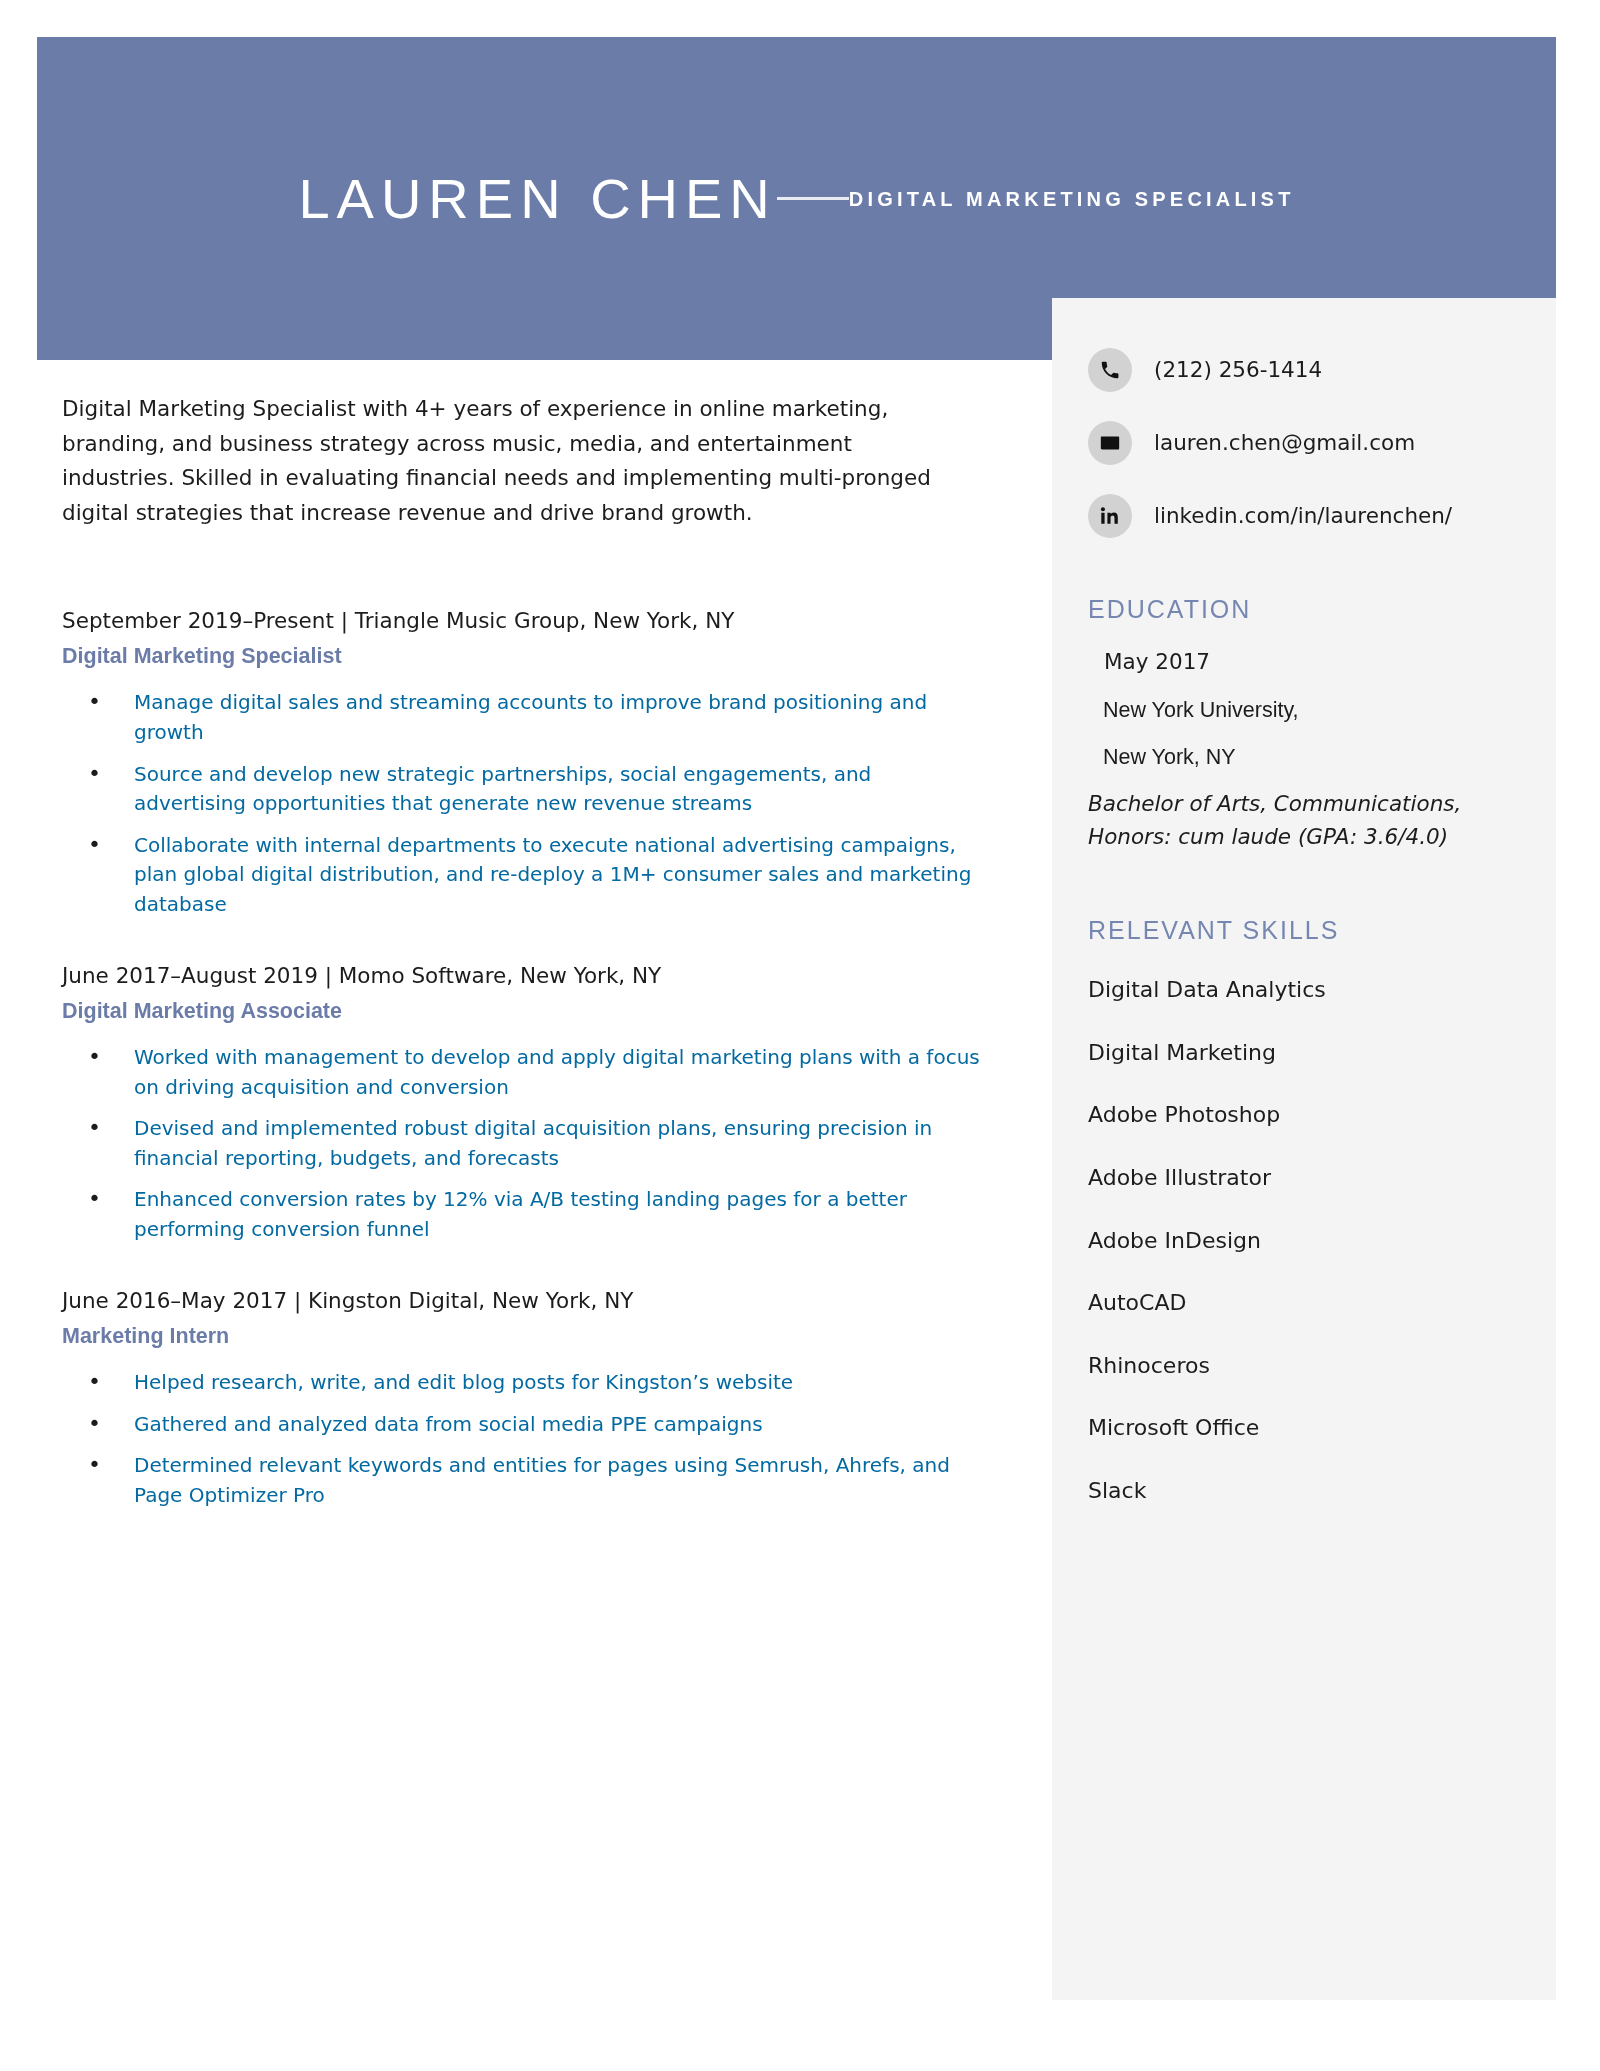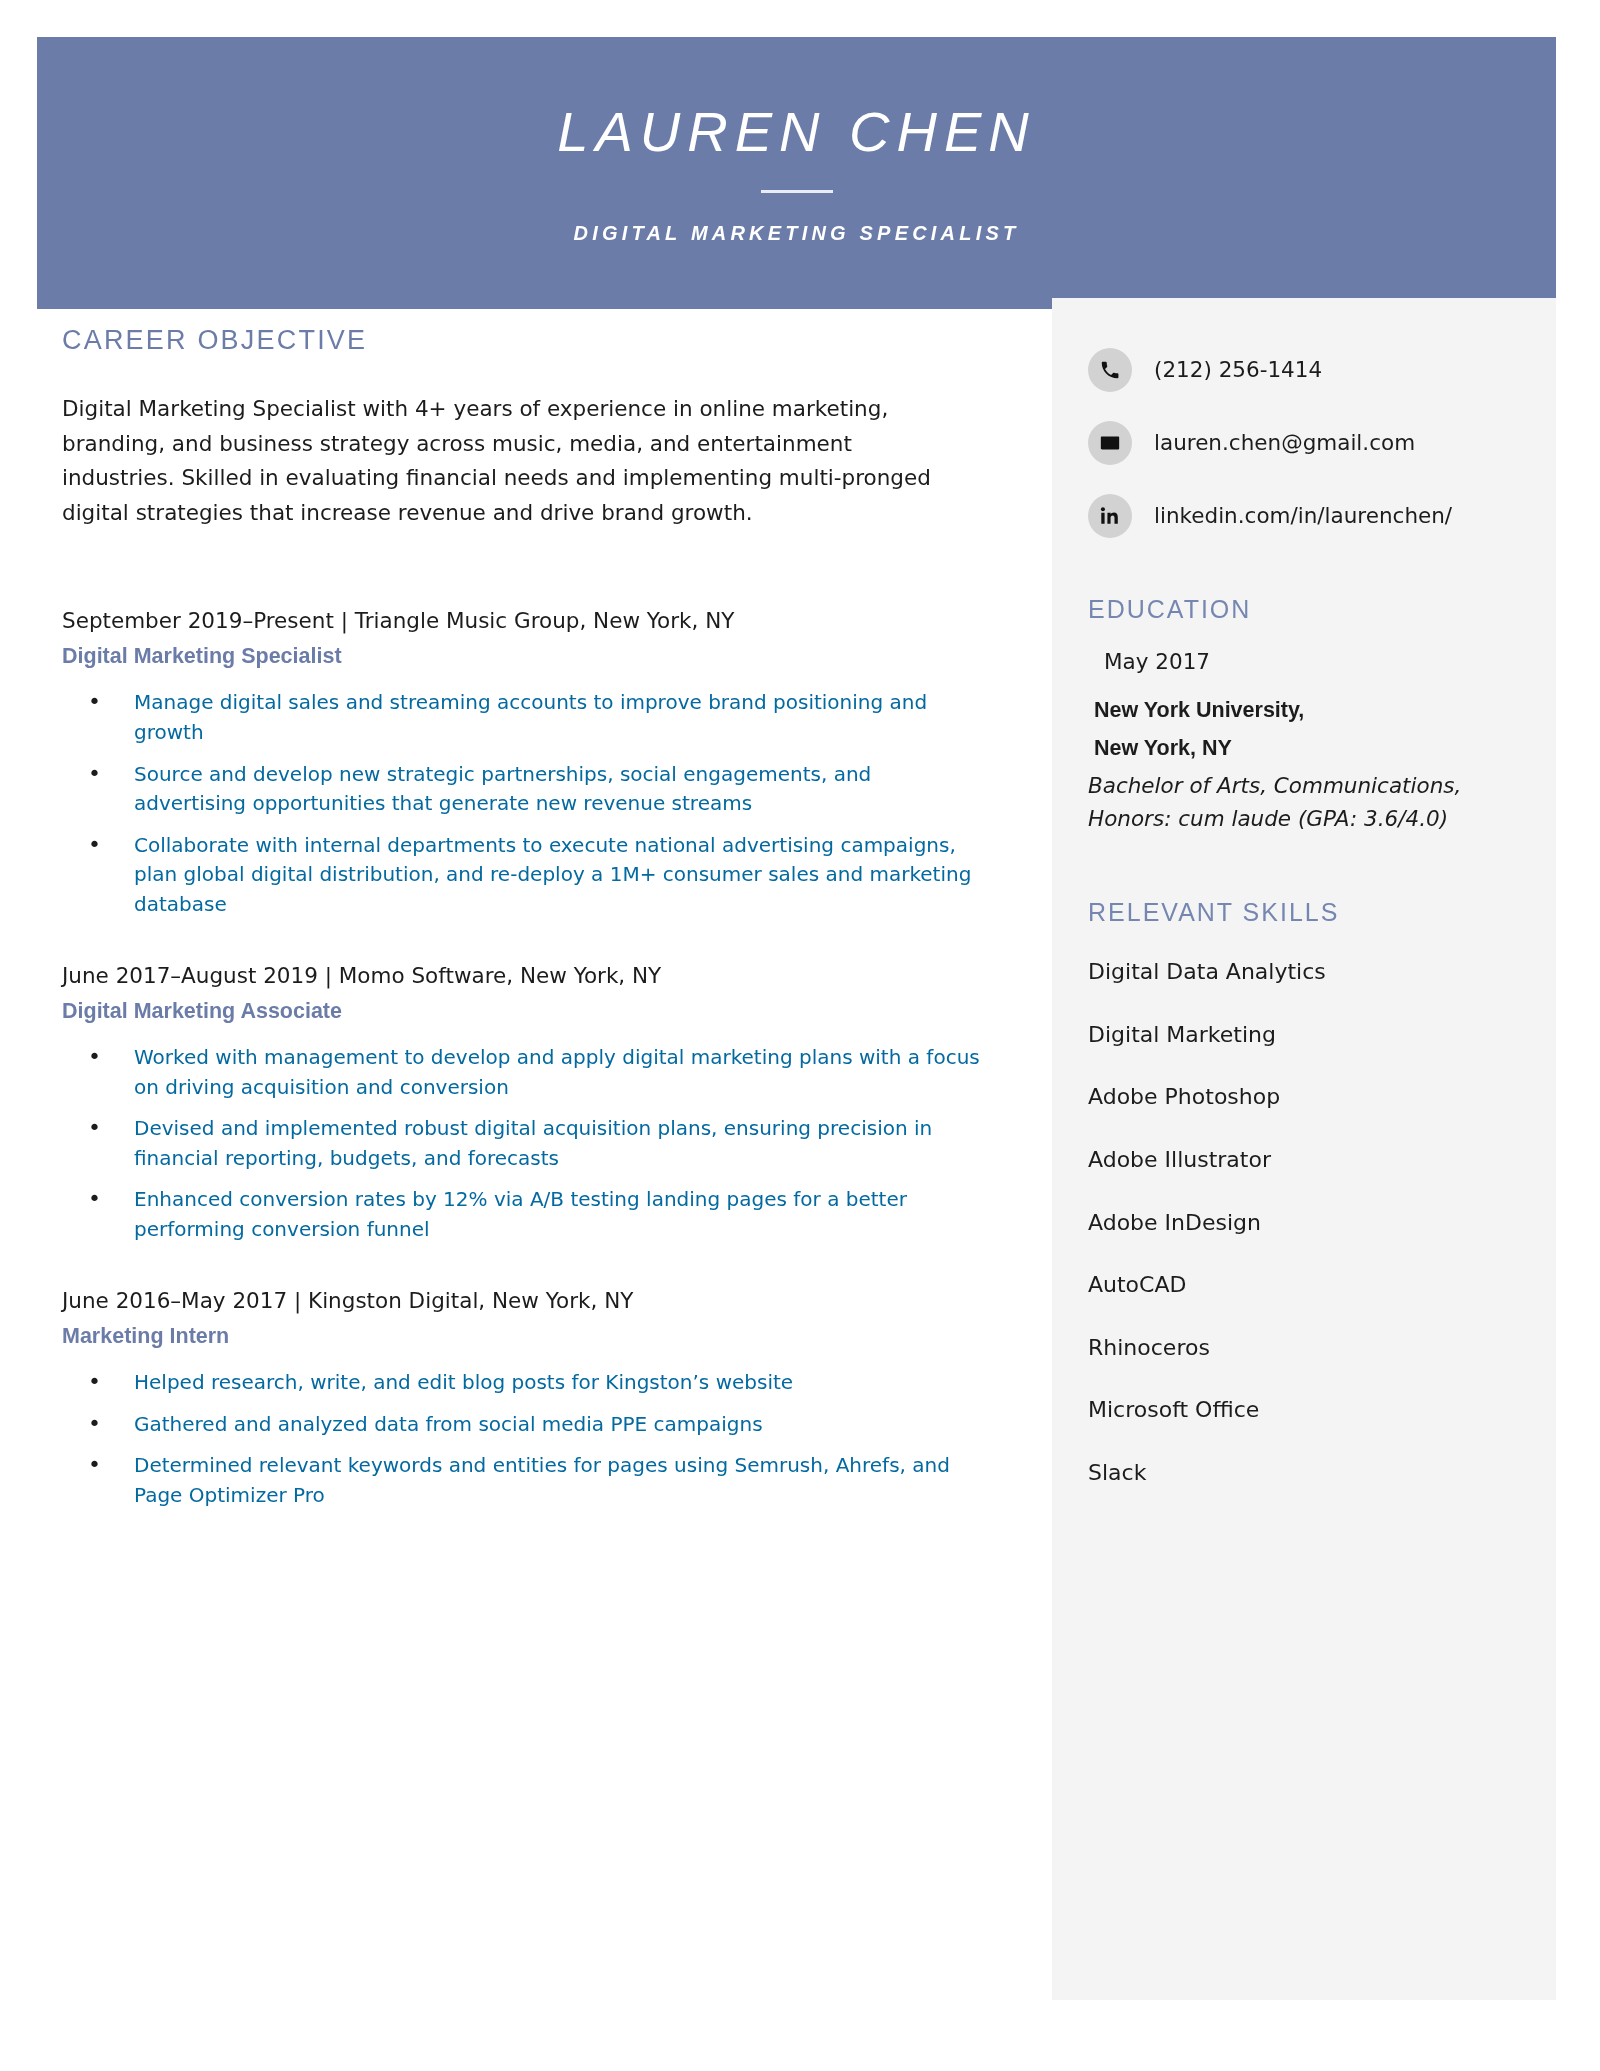--- a/index.html
+++ b/index.html
@@ -14,28 +14,26 @@
     font-family: "DejaVu Sans", sans-serif;
     overflow: hidden;
   }
 
   
   .header {
     position: absolute;
     left: 37px;
     top: 37px;
     width: 1519px;
-    height: 272px;
+    height: 323px;
     background: #6b7ca8;
     display: flex;
-    flex-direction: column;
     align-items: center;
     justify-content: center;
     box-sizing: border-box;
-    font-style: italic;
   }
   .header-name {
     color: #ffffff;
     font-family: "Liberation Sans", sans-serif;
     font-size: 56px;
     font-weight: 300;
     letter-spacing: 7px;
     line-height: 1;
     margin: 0;
     white-space: nowrap;
@@ -171,23 +169,23 @@
   .edu-date {
     color: #1c1c1c;
     font-size: 21.5px;
     line-height: 1.5;
     margin: 16px;
   }
   .edu-school {
     color: #1c1c1c;
     font-family: "Liberation Sans", sans-serif;
     font-size: 21.5px;
-    font-weight: 700;
+    font-weight: 400;
     line-height: 1.5;
-    margin: 6px;
+    margin: 15px;
   }
   .edu-detail {
     color: #1c1c1c;
     font-size: 21.5px;
     font-style: italic;
     line-height: 1.5;
     margin: 0;
   }
   .skills-list { margin: 0; padding: 0; list-style: none; }
   .skills-list li {

